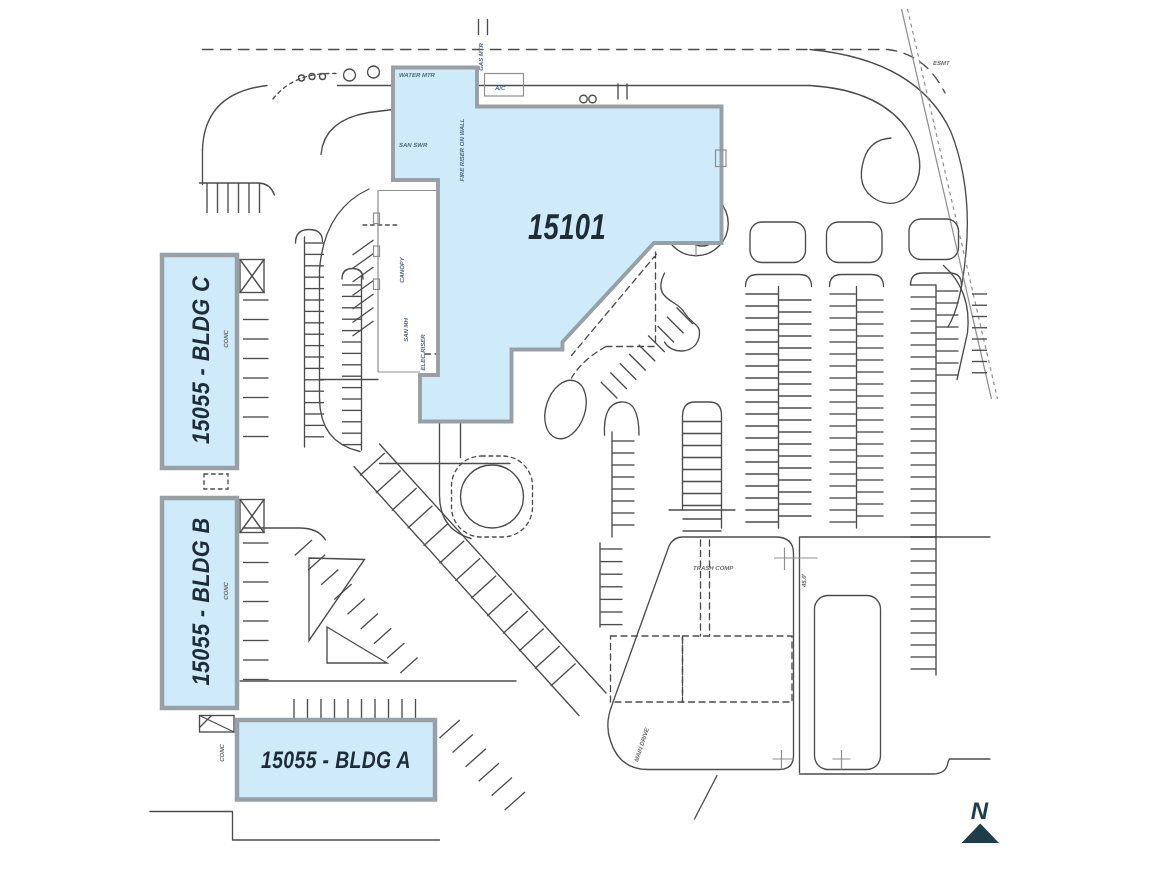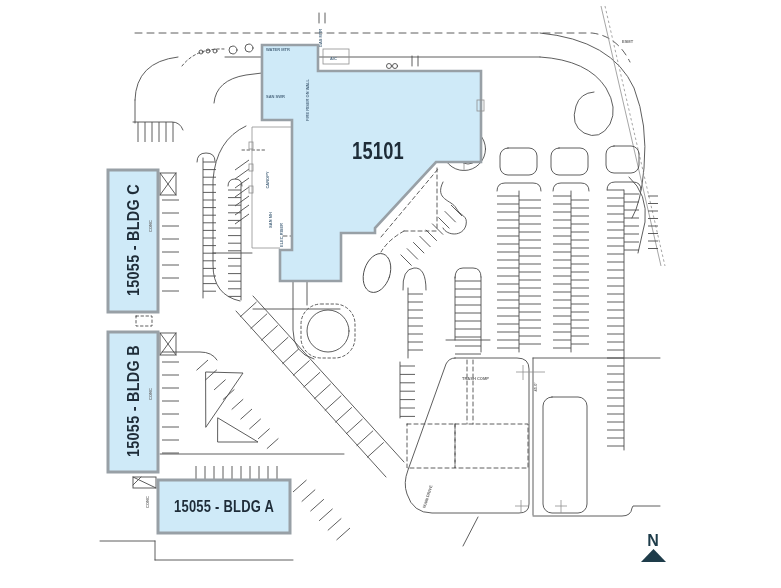--- a/index.html
+++ b/index.html
@@ -1,17 +1,17 @@
 <!DOCTYPE html>
 <html style="--building-fill: #cfeaf8; --building-border: #98a0a6; --label-text: #1e2c38; --line-work: #4c4c4c; --compass-color: #1e3c4a; --background: #ffffff;"><head>
 <meta charset="utf-8">
 <style>
   html,body{margin:0;padding:0;background:#fff;}
   #canvas{position:relative;width:781px;height:588px;background:var(--background,#fff);
-          font-family:"Liberation Sans",sans-serif;overflow:hidden;}
+          font-family:"Liberation Sans",sans-serif;overflow:hidden;font-style:italic;}
   svg{position:absolute;left:0;top:0;}
   .ln{stroke:var(--line-work,#4c4c4c);stroke-width:.9;fill:none;stroke-linecap:round;}
   .lt{stroke:#8f8f8f;stroke-width:.8;fill:none;}
   .dash{stroke-dasharray:4 3;}
   .dash2{stroke-dasharray:2.5 2.5;}
   .cdash{stroke-dasharray:7 5;}
   .bldg{fill:var(--building-fill,#cfeaf8);stroke:var(--building-border,#98a0a6);stroke-width:3;stroke-linejoin:miter;}
   .bldg-big{stroke-width:2.6;}
   .lbl{fill:var(--label-text,#1e2c38);font-weight:bold;letter-spacing:.3px;}
   .micro{fill:#4f6b82;font-size:4px;font-weight:bold;}

